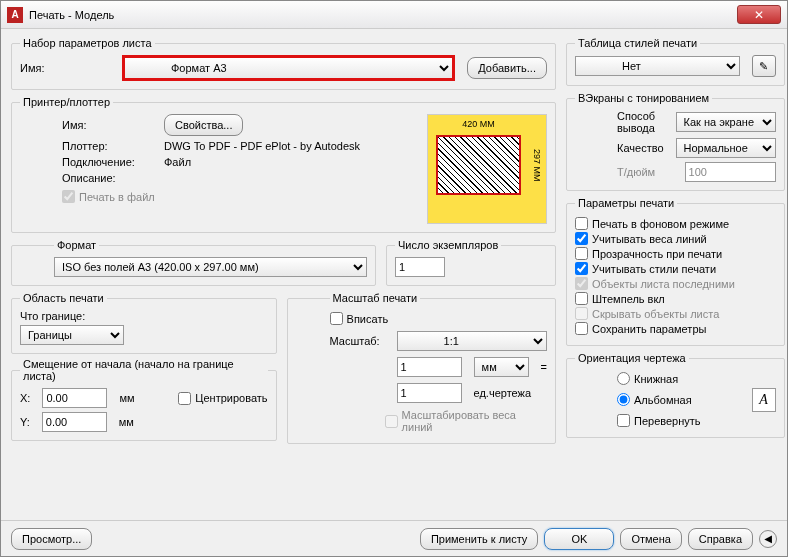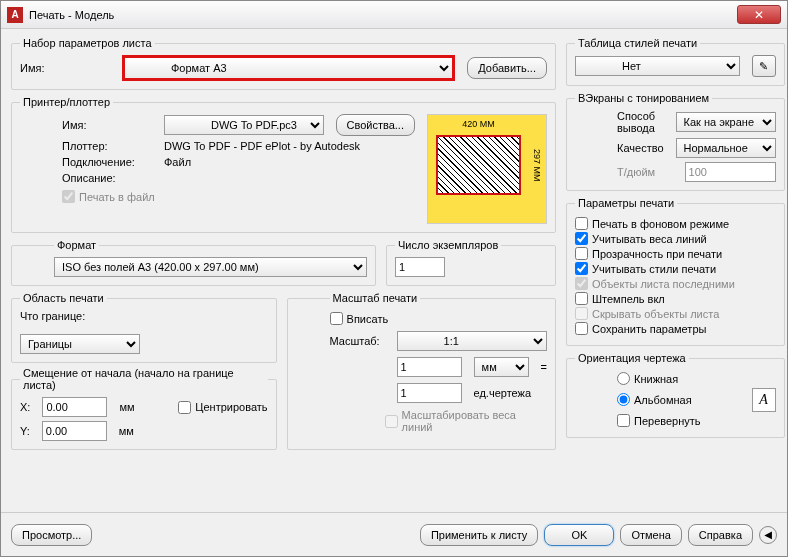--- a/index.html
+++ b/index.html
@@ -24,21 +24,21 @@
   .red-box { border: 3px solid #d11; }
   .chk { display: flex; align-items: center; gap: 4px; margin: 2px 0; }
   .chk input { width: 13px; height: 13px; }
   .muted { color: #888; }
   .radio { display: flex; align-items: center; gap: 4px; margin: 2px 0; }
   input[type=checkbox], input[type=radio] { margin: 0; }
   .preview { width: 120px; height: 110px; background: #fde047; border: 1px solid #ccc; position: relative; margin-left: auto; text-decoration: underline; }
   .preview .paper { position: absolute; left: 8px; top: 20px; width: 85px; height: 60px; border: 2px solid #c11; background: repeating-linear-gradient(45deg,#fff,#fff 3px,#000 3px,#000 4px); }
   .preview .dim-top { position: absolute; top: 4px; left: 8px; width: 85px; font-size: 9px; text-align: center; }
   .preview .dim-right { position: absolute; top: 20px; right: 4px; height: 60px; font-size: 9px; writing-mode: vertical-rl; text-align: center; }
-  .footer { height: 44px; border-top: 1px solid #ccc; display: flex; align-items: center; padding: 0 10px; gap: 6px; }
+  .footer { height: 36px; border-top: 1px solid #ccc; display: flex; align-items: center; padding: 0 10px; gap: 6px; }
   .spacer { flex: 1; }
   .icon-btn { width: 24px; height: 22px; border: 1px solid #8a8a8a; background: linear-gradient(#fdfdfd,#e3e3e3); border-radius: 3px; display: inline-flex; align-items: center; justify-content: center; cursor: pointer; }
   .a-icon { width: 24px; height: 24px; border: 1px solid #999; display: flex; align-items: center; justify-content: center; font-size: 14px; font-style: italic; font-family: serif; background: #fff; }
   .two-col { display: flex; gap: 10px; }
   .subgroup { display: flex; flex-direction: column; gap: 4px; }
   .lbl-w { width: 90px; }
   .spin { width: 50px; }
   .small-input { width: 65px; }
   .arrow-circ { width: 18px; height: 18px; border: 1px solid #888; border-radius: 50%; display: inline-flex; align-items: center; justify-content: center; font-size: 10px; }
 </style>
@@ -66,23 +66,20 @@
           <button class="btn">Добавить...</button>
         </div>
       </fieldset>
 
       <fieldset>
         <legend>Принтер/плоттер</legend>
         <div class="row" style="align-items:flex-start">
           <div class="subgroup grow">
             <div class="row">
               <label class="lbl-w">Имя:</label>
-              <select class="grow">
-                <option>DWG To PDF.pc3</option>
-              </select>
               <button class="btn">Свойства...</button>
             </div>
             <div class="row">
                 <label class="lbl-w">Плоттер:</label>
                 <span>DWG To PDF - PDF ePlot - by Autodesk</span>
               </div>
             <div class="row">
                 <label class="lbl-w">Подключение:</label>
                 <span>Файл</span>
               </div>
@@ -113,21 +110,21 @@
           <legend>Число экземпляров</legend>
           <input type="text" class="spin" value="1" style="">
         </fieldset>
       </div>
 
       <div class="two-col">
         <div style="width:290px" class="subgroup">
           <fieldset>
             <legend>Область печати</legend>
             <div>Что границе:</div>
-            <select style="width:120px;margin-top:12px">
+            <select style="width:104px;margin-top:3px">
               <option>Границы</option>
             </select>
           </fieldset>
           <fieldset>
             <legend>Смещение от начала (начало на границе листа)</legend>
             <div class="row" style="margin-bottom:4px">
               <label>X:</label>
               <input type="text" class="small-input" value="0.00" style="">
               <span>мм</span>
               <div style="flex:1"></div>

